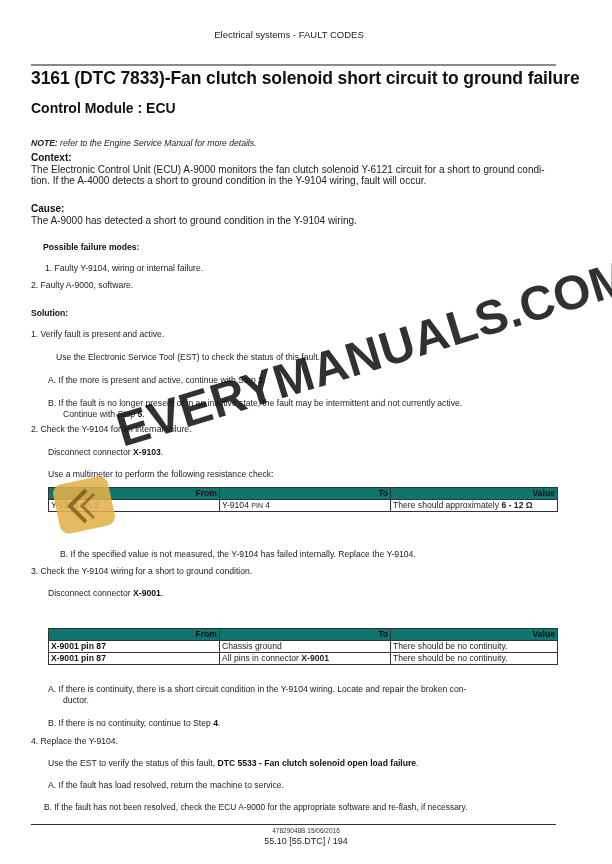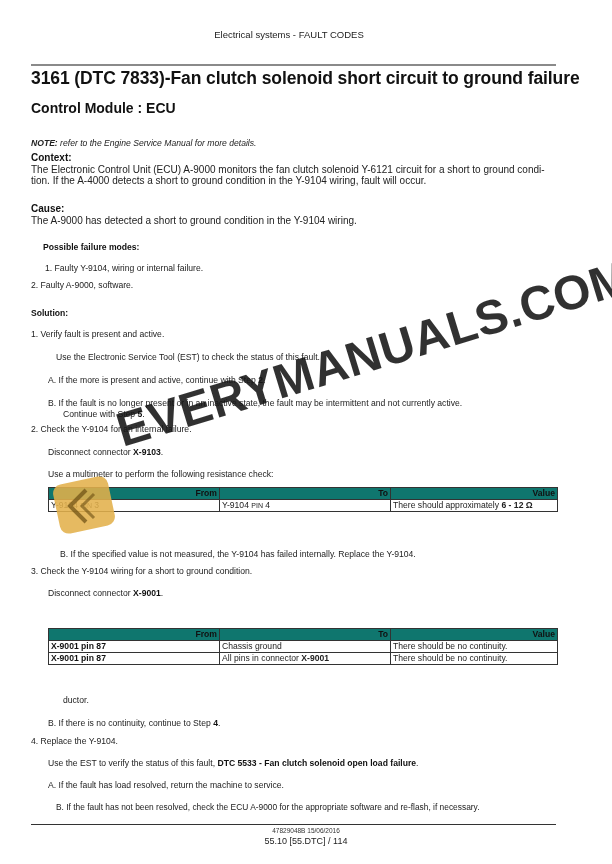--- a/index.html
+++ b/index.html
@@ -100,31 +100,32 @@
       <td>There should be no continuity.</td>
     </tr>
     <tr>
       <td style="font-weight:bold;color:#111;">X-9001 pin 87</td>
       <td><span>All pins in connector </span><b>X-9001</b></td>
       <td>There should be no continuity.</td>
     </tr>
   </tbody>
     </table>
 
+  <div class="t" style="top:684px;left:48px;">A.  If there is continuity, there is a short circuit condition in the Y-9104 wiring.  Locate and repair the broken con-</div>
   <div class="t" style="top:695px;left:63px;">ductor.</div>
   <div class="t" style="top:718px;left:48px;"><span>B.  If there is no continuity, continue to Step </span><b>4</b><span>.</span></div>
 
   <div class="t" style="top:736px;left:31px;">4.  Replace the Y-9104.</div>
   <div class="t" style="top:758px;left:48px;"><span>Use the EST to verify the status of this fault, </span><b>DTC 5533 - Fan clutch solenoid open load failure</b><span>.</span></div>
   <div class="t" style="top:780px;left:48px;">A.  If the fault has load resolved, return the machine to service.</div>
-  <div class="t" style="top:802px;left:56px;font-size:8.4px;">B.  If the fault has not been resolved, check the ECU A-9000 for the appropriate software and re-flash, if necessary.</div>
+  <div class="t" style="top:802px;left:44px;font-size:8.4px;">B.  If the fault has not been resolved, check the ECU A-9000 for the appropriate software and re-flash, if necessary.</div>
 
   <div class="bottom-rule"></div>
   <div class="footer-code">47829048B 15/06/2016</div>
-  <div class="footer-page">55.10 [55.DTC] / 114</div>
+  <div class="footer-page">55.10 [55.DTC] / 194</div>
 
   <svg class="wm-logo" viewBox="0 0 64 58">
     <rect x="4" y="4" width="56" height="50" rx="9" fill="#e3b04b" opacity="0.88" transform="rotate(-12 32 29)"></rect>
     <path d="M34 14 L18 30 L34 46" fill="none" stroke="#6b4e12" stroke-width="4" opacity="0.7"></path>
     <path d="M42 18 L30 30 L42 42" fill="none" stroke="#6b4e12" stroke-width="3" opacity="0.6"></path>
   </svg>
   <div class="wm-text">EVERYMANUALS.COM</div>
 
 </div>
 

